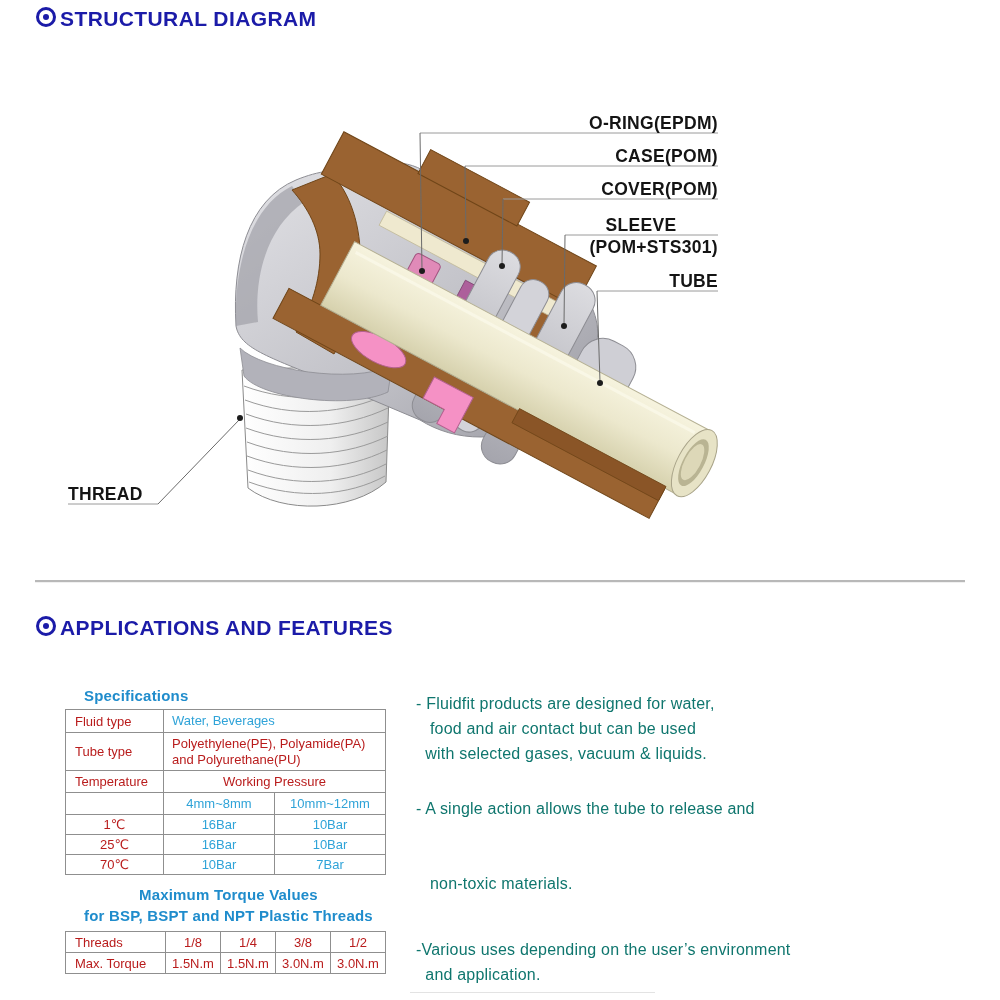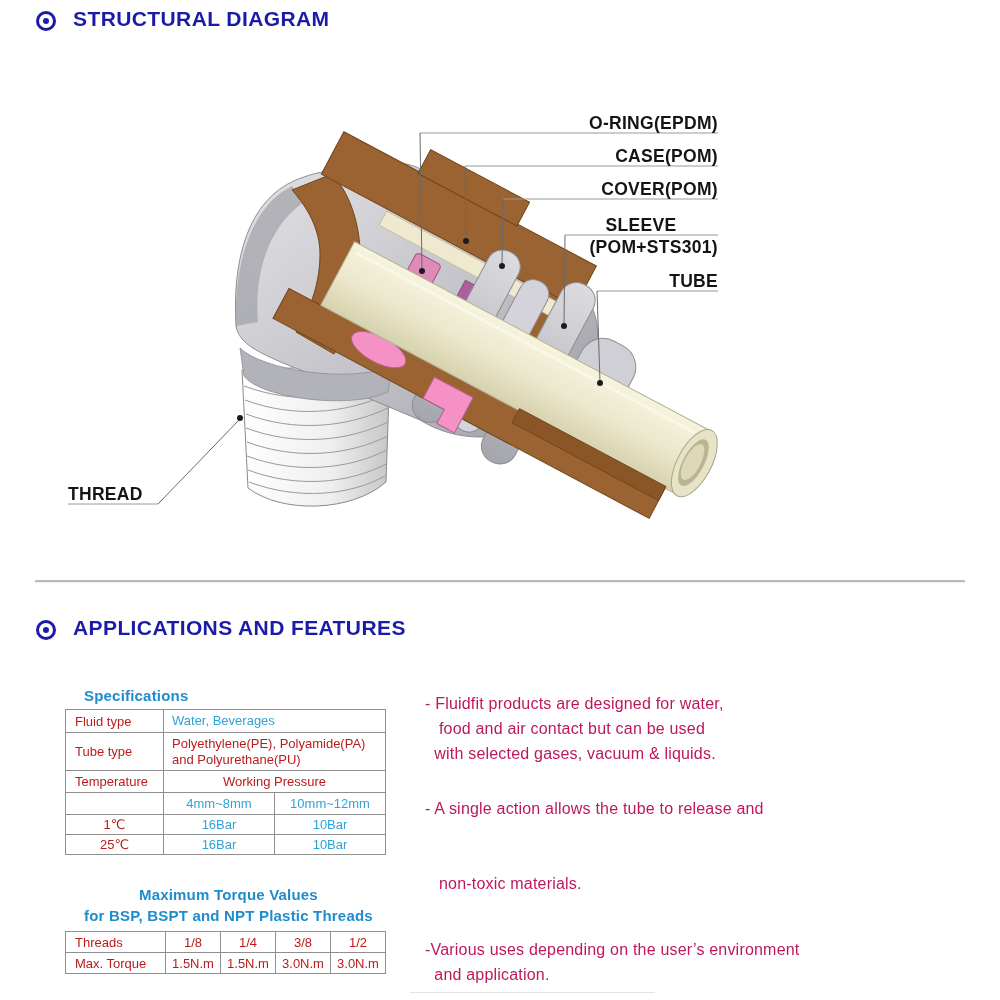--- a/index.html
+++ b/index.html
@@ -1,18 +1,18 @@
 <!DOCTYPE html>
 <html><head>
 <meta charset="utf-8">
 <style>
   html,body{margin:0;padding:0;background:#fff;}
   .page{position:relative;width:1000px;height:1000px;background:#fff;overflow:hidden;
         font-family:"Liberation Sans","DejaVu Sans",sans-serif;color:#222;}
-  .sec-heading{position:absolute;left:36px;display:flex;align-items:flex-end;gap:17px;
+  .sec-heading{position:absolute;left:36px;display:flex;align-items:flex-start;gap:4px;
         font-size:21px;font-weight:bold;letter-spacing:0.4px;color:#1b1ba8;}
   .bullseye{display:inline-flex;align-items:center;justify-content:center;width:14px;height:14px;
         border:3px solid #1b1ba8;border-radius:50%;flex:0 0 auto;}
   .bullseye .dot{width:6px;height:6px;border-radius:50%;background:#1b1ba8;}
   #heading1{top:7px;}
   #heading2{top:616px;}
   #diagram-svg{position:absolute;left:0;top:30px;}
   .divider{position:absolute;left:35px;top:580px;width:930px;height:0;
         border-top:2px solid #b8b8b8;border-bottom:1px solid #f0f0f0;}
   .bottom-line{position:absolute;left:410px;top:992px;width:245px;height:1px;background:#e3e3e3;}
@@ -21,21 +21,21 @@
   #spec-title{left:65px;top:687px;}
   #torque-title{left:65px;top:884px;line-height:21px;text-align:center;}
   table{border-collapse:collapse;table-layout:fixed;}
   td{border:1px solid #8f8f8f;font-size:13px;color:#b91c1c;padding:0 0 0 0;vertical-align:middle;}
   #spec-table{position:absolute;left:65px;top:709px;width:320px;}
   #torque-table{position:absolute;left:65px;top:931px;width:320px;}
   .lbl{padding-left:9px;text-align:left;}
   .ctr{text-align:center;}
   .blue{color:#2fa3d8;}
   .val-left{padding-left:8px;text-align:left;line-height:1.22;}
-  .bullet{position:absolute;left:425px;font-size:16px;color:#be185d;line-height:25px;letter-spacing:0.2px;}
+  .bullet{position:absolute;left:416px;font-size:16px;color:#0f766e;line-height:25px;letter-spacing:0.2px;}
   .bullet div{white-space:pre;}
   #bullet-0{top:691px;}
   #bullet-1{top:796px;}
   #bullet-2{top:871px;}
   #bullet-3{top:937px;}
 
   svg text{font-family:"Liberation Sans","DejaVu Sans",sans-serif;}
   .part-label{font-size:17.5px;font-weight:600;fill:#141414;letter-spacing:0.3px;}
   .leader{stroke:#6a6a6a;stroke-width:1;fill:none;}
   .underline{stroke:#9a9a9a;stroke-width:1;}
@@ -213,20 +213,25 @@
     <tr style="height:20px">
       <td class="ctr">1℃</td>
       <td class="ctr blue">16Bar</td>
       <td class="ctr blue">10Bar</td>
     </tr>
     <tr style="height:20px">
       <td class="ctr">25℃</td>
       <td class="ctr blue">16Bar</td>
       <td class="ctr blue">10Bar</td>
     </tr>
+    <tr style="height:20px">
+      <td class="ctr">70℃</td>
+      <td class="ctr blue">10Bar</td>
+      <td class="ctr blue">7Bar</td>
+    </tr>
   </tbody>
     </table>
 
   <div id="torque-title" class="tbl-title">
     <div>Maximum Torque Values</div>
     <div>for BSP, BSPT and NPT Plastic Threads</div>
   </div>
   <table id="torque-table">
     <colgroup>
         <col style="width:100px">

